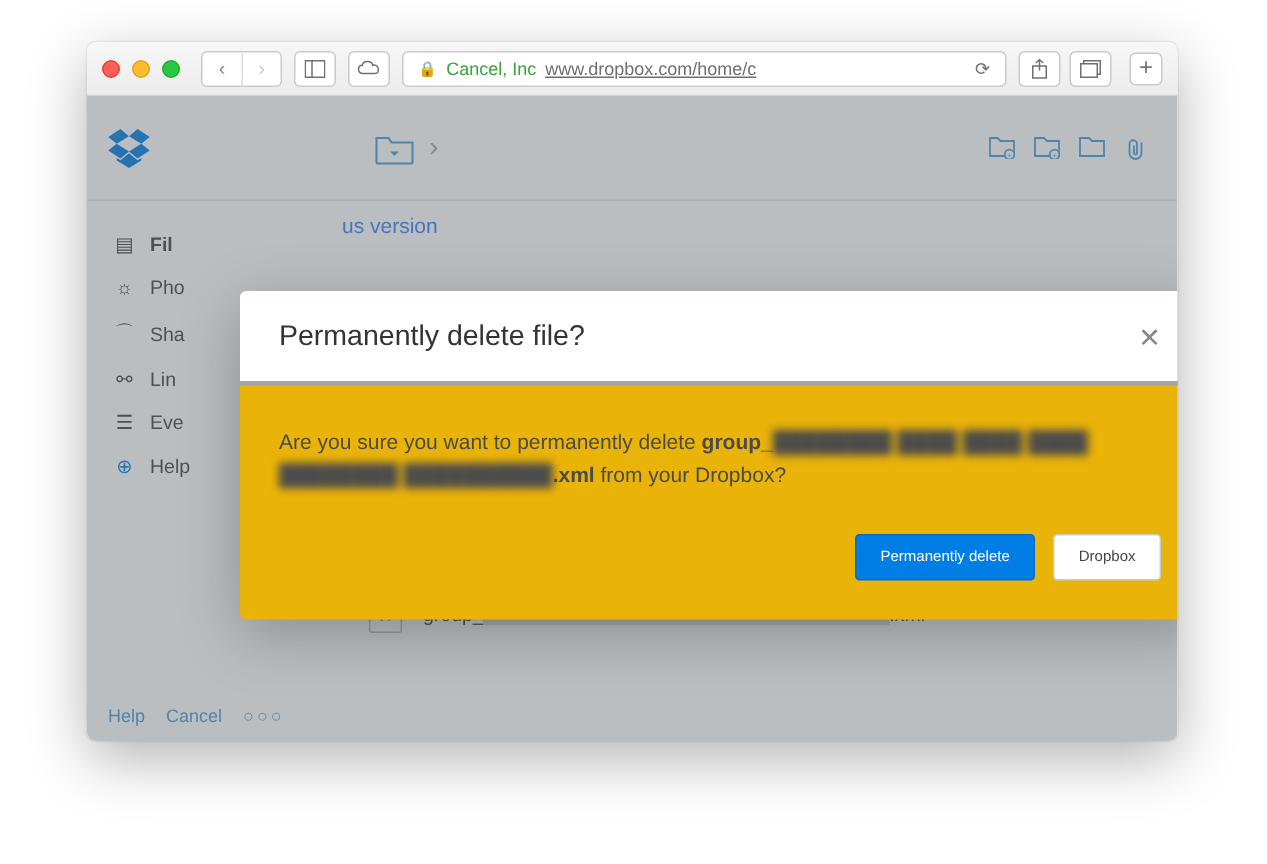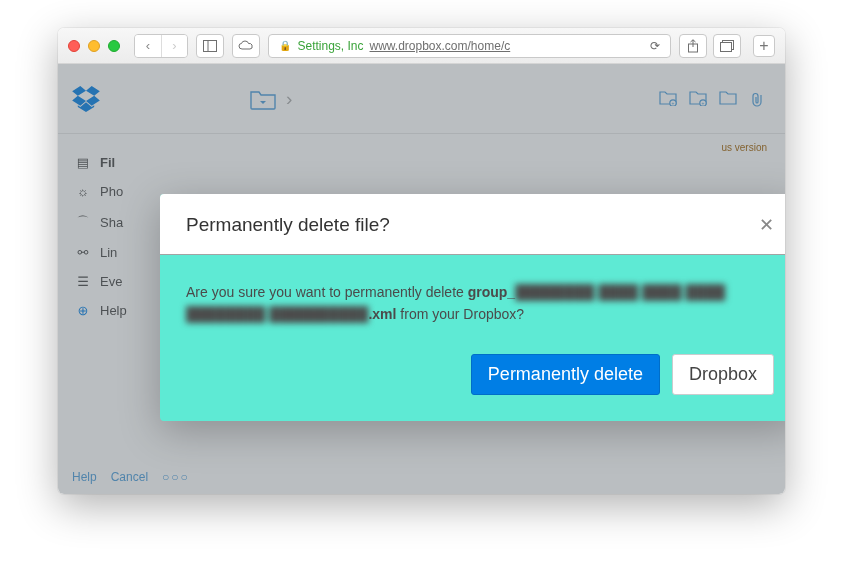--- a/index.html
+++ b/index.html
@@ -77,72 +77,72 @@
     }
     .dropbox-logo { color: #0061ff; }
     .breadcrumb { display: flex; align-items: center; gap: 10px; margin-left: 150px; color: #666; font-size: 19px; }
     .folder-selector { display: flex; align-items: center; gap: 4px; color: #4a9cda; }
     .header-actions { margin-left: auto; display: flex; gap: 12px; padding-right: 20px; color: #4a9cda; }
     .main { display: flex; flex: 1; min-height: 0; }
     .sidebar { width: 170px; padding: 14px 0 0 12px; font-size: 13px; }
     .sidebar .item { display: flex; align-items: center; gap: 10px; padding: 7px 6px; color: #444; }
     .sidebar .item .sico { width: 14px; text-align: center; }
     .content { flex: 1; min-width: 0; }
-    .content-top { display: flex; justify-content: flex-end; padding: 8px 18px 0 0; font-size: 10px; color: #a16207; }
+    .content-top { display: flex; justify-content: flex-start; padding: 8px 18px 0 0; font-size: 14px; color: #3b82f6; }
     .filelist { margin-top: 180px; }
     .filerow { display: flex; align-items: center; gap: 14px; padding: 10px 18px; border-top: 1px solid #eee; color: #444; font-size: 13px; }
     .fileicon { width: 22px; height: 26px; border: 1.5px solid #bdbdbd; border-radius: 2px; position: relative; display: flex; align-items: center; justify-content: center; color: #999; font-size: 10px; }
     .fileicon::before { content: ""; position: absolute; top: -1.5px; right: -1.5px; width: 7px; height: 7px; background: #fff; border-left: 1.5px solid #bdbdbd; border-bottom: 1.5px solid #bdbdbd; }
     .fname { flex: 1; white-space: nowrap; overflow: hidden; text-overflow: ellipsis; }
     .redact { background: #d9d9d9; color: transparent; border-radius: 1px; }
     .fdash { color: #aaa; margin-right: 60px; }
     .footer { position: absolute; bottom: 10px; left: 14px; display: flex; gap: 14px; font-size: 12px; color: #4a9cda; align-items: center; }
     .dots { letter-spacing: 2px; }
     .dimmer {
       position: absolute;
       inset: 36px 0 0 0;
       background: rgba(90, 100, 108, 0.42);
     }
     .modal {
       position: absolute;
       top: 166px;
       left: 102px;
       width: 640px;
-      background: #5eead4;
+      background: #eab308;
       border-radius: 4px;
       box-shadow: 0 10px 40px rgba(0,0,0,0.25);
     }
     .modal-header {
       display: flex;
       align-items: center;
       justify-content: space-between;
       padding: 20px 26px 18px;
       background: #fff;
       border-radius: 4px 4px 0 0;
     }
     .modal-title { font-size: 19px; color: #333; font-weight: 400; }
     .modal-close { color: #888; font-size: 18px; cursor: pointer; }
     .modal-body {
       padding: 26px 26px 6px;
       font-size: 14px;
       color: #4b4b4b;
       line-height: 1.6;
-      border-top: 1px solid #a3a3a3;
+      border-top: 3px solid #a3a3a3;
     }
     .modal-body .redacted { filter: blur(3px); font-weight: 700; }
     .modal-actions {
       display: flex;
       justify-content: flex-end;
       gap: 12px;
       padding: 22px 26px 26px;
     }
     .btn {
       padding: 9px 16px;
       border-radius: 3px;
-      font-size: 18px;
+      font-size: 10px;
       cursor: pointer;
       border: 1px solid transparent;
     }
     .btn-primary {
       background: #007ee5;
       color: #fff;
       border-color: #006ec8;
     }
     .btn-secondary {
       background: #fff;
@@ -175,21 +175,21 @@
     </div>
     <div class="tbgroup">
       <div class="tbicon">
         <svg width="16" height="11" viewBox="0 0 16 11">
             <path d="M4 9 Q1 9 1 6 Q1 3.5 3.5 3.5 Q4 1 7 1 Q10 1 10.5 3.5 Q13 3 14 5 Q15 9 12 9 Z" fill="none" stroke="#6f6f6f" stroke-width="1"></path>
           </svg>
       </div>
     </div>
     <div class="urlbar">
       <span class="lock">🔒</span>
-      <span class="domain">Settings, Inc</span>
+      <span class="domain">Cancel, Inc</span>
       <span class="rest"> www.dropbox.com/home/c</span>
       <span class="reload">⟳</span>
     </div>
     <div class="righttools">
       <div class="tbgroup">
         <div class="tbicon">
           <svg width="12" height="14" viewBox="0 0 12 14">
               <rect x="1.5" y="5" width="9" height="8" fill="none" stroke="#6f6f6f"></rect>
               <line x1="6" y1="0.8" x2="6" y2="8" stroke="#6f6f6f"></line>
               <polyline points="3.5,3 6,0.8 8.5,3" fill="none" stroke="#6f6f6f"></polyline>

